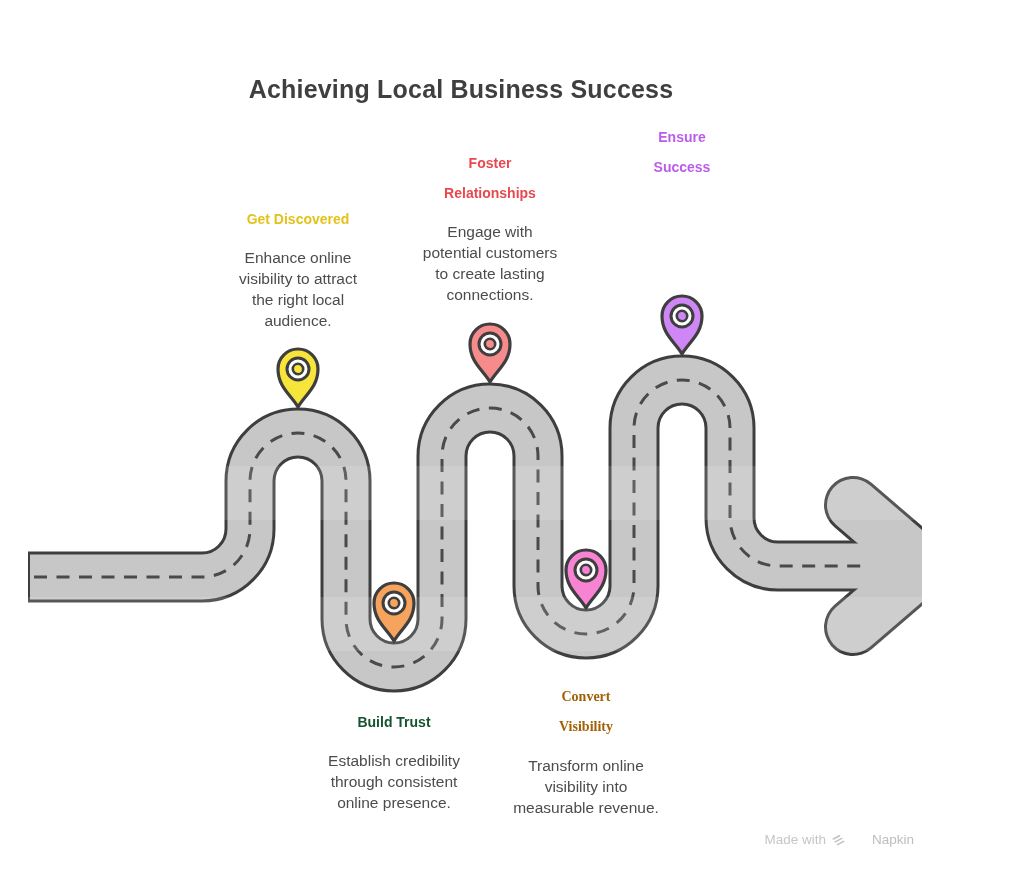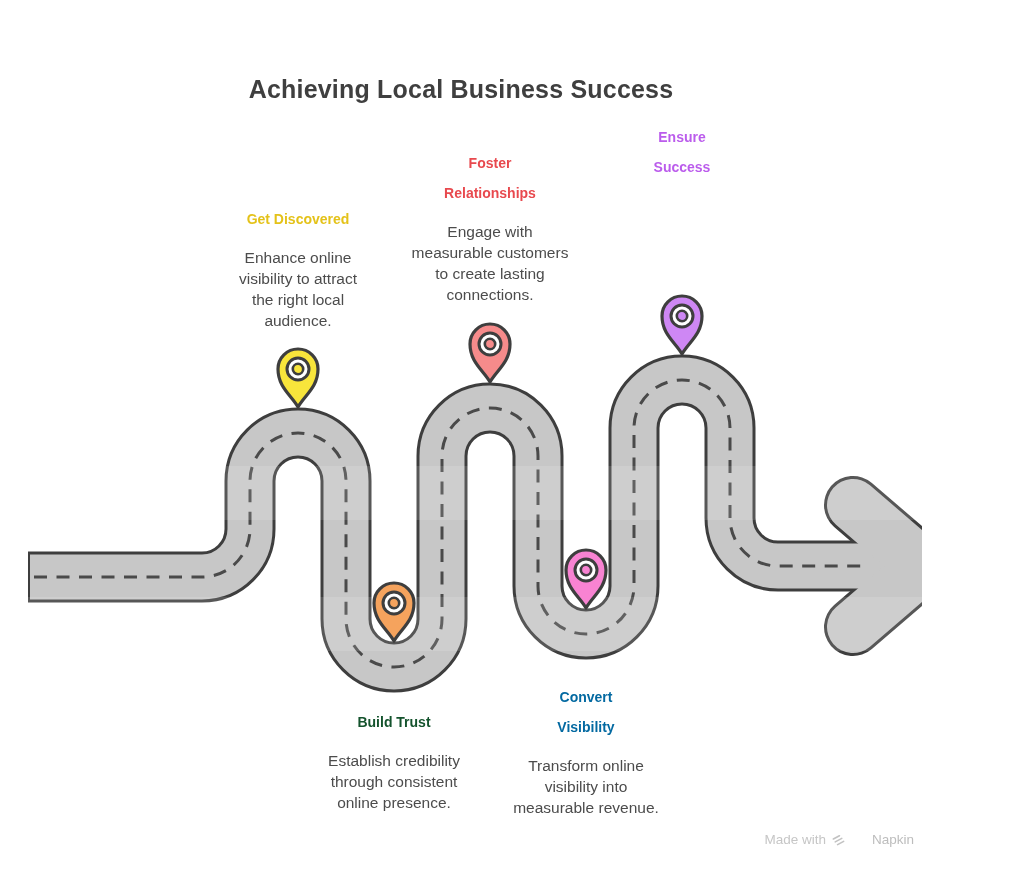--- a/index.html
+++ b/index.html
@@ -117,27 +117,27 @@
     <div class="m-title" style="color: #14532d;">Build Trust</div>
     <div class="m-body">Establish credibility
 through consistent
 online presence.</div>
   </div>
 
   <div class="milestone m-foster">
     <div class="m-title" style="color: rgb(232, 73, 78);">Foster
 Relationships</div>
     <div class="m-body">Engage with
-measurable customers
+potential customers
 to create lasting
 connections.</div>
   </div>
 
   <div class="milestone m-convert">
-    <div class="m-title" style="color: #0369a1;">Convert
+    <div class="m-title" style="color: #a16207; font-family: Liberation Serif, serif;">Convert
 Visibility</div>
     <div class="m-body">Transform online
 visibility into
 measurable revenue.</div>
   </div>
 
   <div class="milestone m-ensure">
     <div class="m-title" style="color: rgb(187, 92, 236);">Ensure
 Success</div>
   </div>

